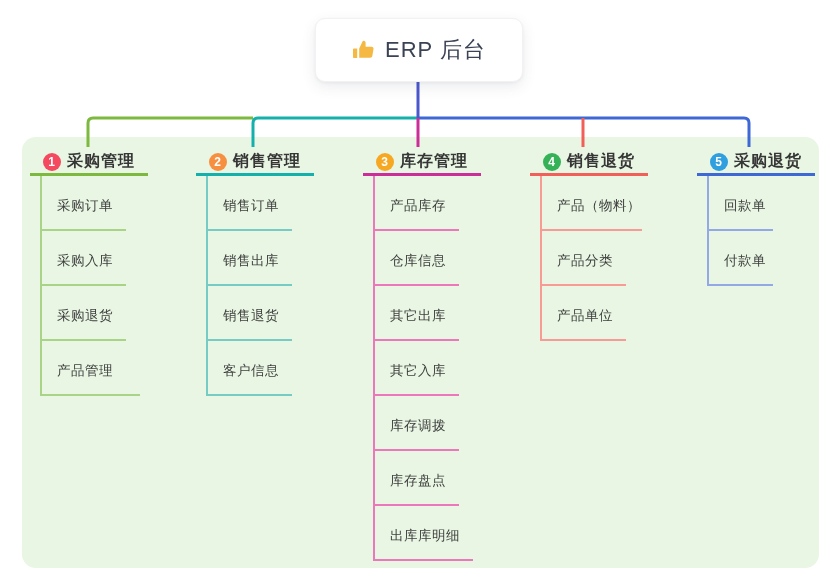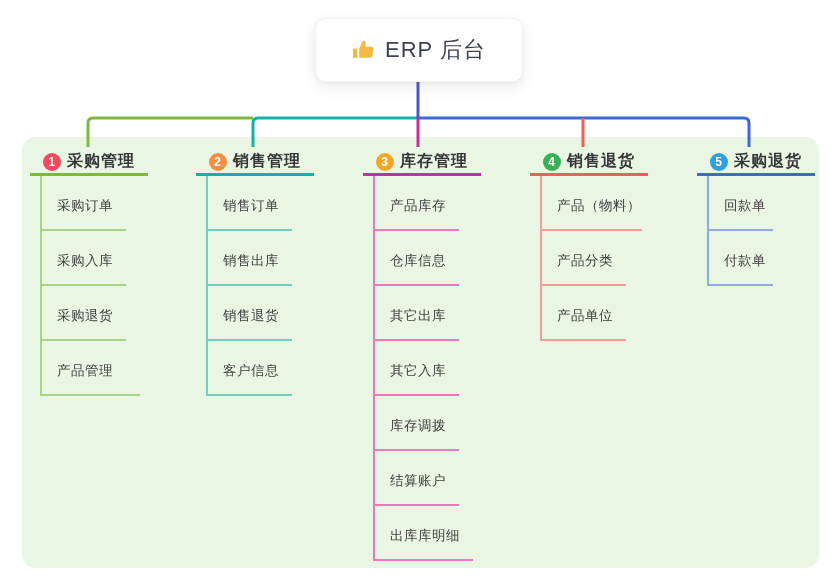--- a/index.html
+++ b/index.html
@@ -97,21 +97,21 @@
       <span class="badge">3</span>
       <span>库存管理</span>
     </div>
     <div class="kids">
       <div class="spine"></div>
       <div class="kid" style="width:86px">产品库存</div>
       <div class="kid" style="width:86px">仓库信息</div>
       <div class="kid" style="width:86px">其它出库</div>
       <div class="kid" style="width:86px">其它入库</div>
       <div class="kid" style="width:86px">库存调拨</div>
-      <div class="kid" style="width:86px">结算账户</div>
+      <div class="kid" style="width:86px">库存盘点</div>
       <div class="kid" style="width:100px">出库库明细</div>
     </div>
   </div>
 
   <div class="branch" style="left: 530px; --c: #f25e58; --cl: #f79b94; --badge: #35b257;">
     <div class="branch-header">
       <span class="badge">4</span>
       <span>销售退货</span>
     </div>
     <div class="kids">

